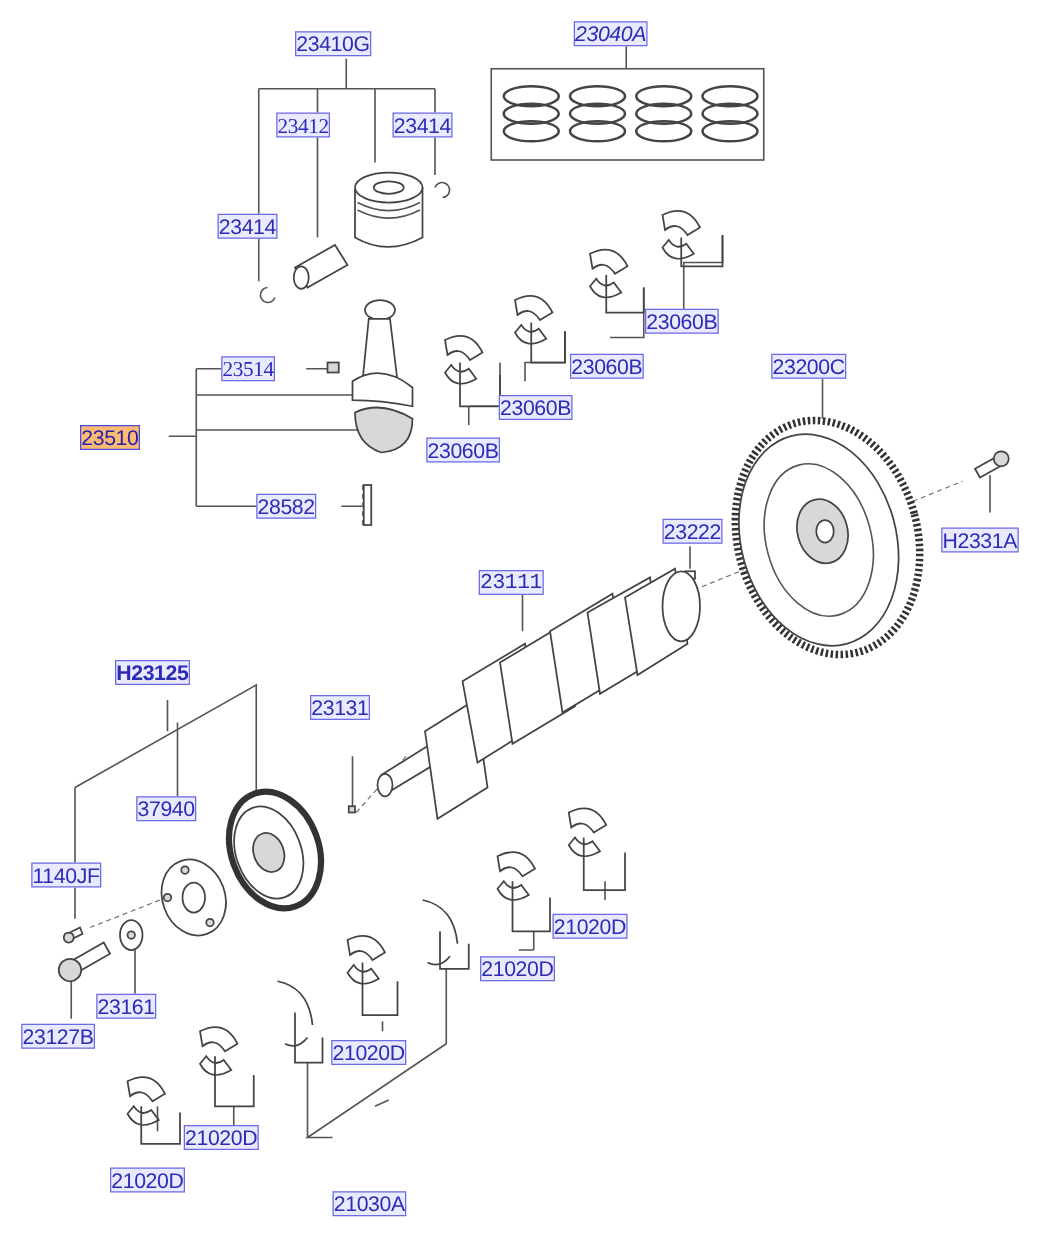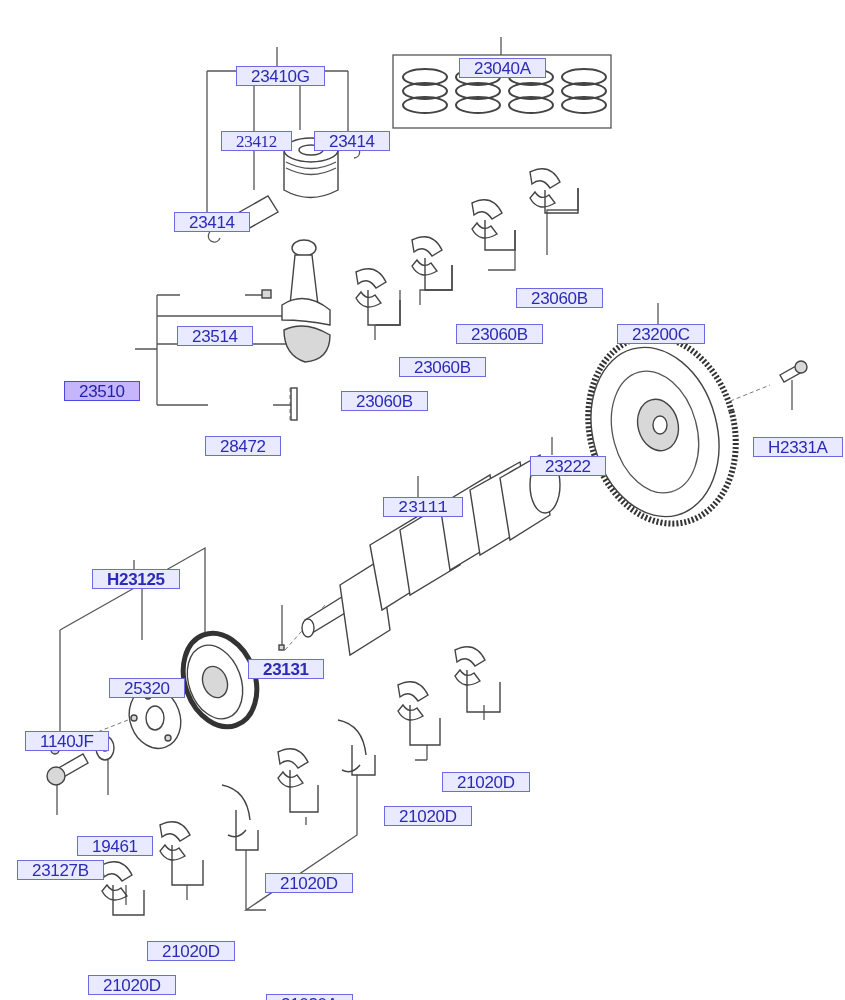--- a/index.html
+++ b/index.html
@@ -1,21 +1,21 @@
 <!DOCTYPE html>
 <html><head>
 <meta charset="utf-8">
 <style>
   html,body{margin:0;padding:0;background:#ffffff;}
   body{width:845px;height:1000px;position:relative;overflow:hidden;font-family:"Liberation Sans",sans-serif;}
   #art{position:absolute;left:0;top:0;width:845px;height:1000px;}
-  .lbl{position:absolute;height:20px;line-height:20px;padding:0 14px;box-sizing:border-box;
+  .lbl{position:absolute;height:20px;line-height:20px;padding:0 0;box-sizing:border-box;
        background:#e9e9ff;border:1.5px solid #6b6be6;color:#2b2bb5;font-size:17px;letter-spacing:-0.3px;
-       white-space:nowrap;cursor:pointer;text-align:left;margin-top:41px;}
-  .lbl.sel{background:#c4b5fd;color:#2323a8;border-color:#4a4ae0;}
+       white-space:nowrap;cursor:pointer;text-align:left;}
+  .lbl.sel{background:#fdba74;color:#2323a8;border-color:#4a4ae0;}
   .ln{stroke:#555;stroke-width:1.3;fill:none;}
   .dash{stroke:#777;stroke-width:1;fill:none;stroke-dasharray:4 3;}
   .part{stroke:#444;stroke-width:1.4;fill:#fff;}
   .partd{stroke:#444;stroke-width:1.4;fill:#d8d8d8;}
 </style>
 </head>
 <body>
 
 <svg id="art" viewBox="0 0 845 1000" xmlns="http://www.w3.org/2000/svg">
 
@@ -154,39 +154,39 @@
   </g>
   <g fill="none" stroke="#444" stroke-width="1.4">
     <path d="M222 785 q25 5 28 35 M228 835 q10 5 18 -5"></path>
     <path d="M236 810 V850 H258 V830"></path>
     <path d="M338 720 q25 5 28 35 M342 770 q10 5 18 -5"></path>
     <path d="M352 745 V775 H375 V755"></path>
   </g>
 </svg>
 
 <div class="lbl" style="left:236px;top:25px;">23410G</div>
-<div class="lbl" style="left:459px;top:17px;">23040A</div>
+<div class="lbl" style="left:459px;top:17px;font-style:italic;">23040A</div>
 <div class="lbl" style="left:221px;top:90px;font-family:Liberation Serif, serif;">23412</div>
 <div class="lbl" style="left:314px;top:90px;">23414</div>
 <div class="lbl" style="left:174px;top:171px;">23414</div>
 <div class="lbl" style="left:516px;top:247px;">23060B</div>
 <div class="lbl" style="left:456px;top:283px;">23060B</div>
 <div class="lbl" style="left:399px;top:316px;">23060B</div>
 <div class="lbl" style="left:341px;top:350px;">23060B</div>
 <div class="lbl" style="left:617px;top:283px;">23200C</div>
-<div class="lbl" style="left:177px;top:285px;">23514</div>
+<div class="lbl" style="left:177px;top:285px;font-family:Liberation Serif, serif;">23514</div>
 <div class="lbl sel" style="left:64px;top:340px;">23510</div>
-<div class="lbl" style="left:205px;top:395px;">28472</div>
+<div class="lbl" style="left:205px;top:395px;">28582</div>
 <div class="lbl" style="left:530px;top:415px;">23222</div>
-<div class="lbl" style="left:753px;top:396px;">H2331A</div>
+<div class="lbl" style="left:753px;top:422px;">H2331A</div>
 <div class="lbl" style="left:383px;top:456px;font-family:Liberation Mono, monospace;">23111</div>
 <div class="lbl" style="left:92px;top:528px;font-weight:bold;">H23125</div>
-<div class="lbl" style="left:248px;top:618px;font-weight:bold;">23131</div>
-<div class="lbl" style="left:109px;top:637px;">25320</div>
+<div class="lbl" style="left:248px;top:556px;">23131</div>
+<div class="lbl" style="left:109px;top:637px;">37940</div>
 <div class="lbl" style="left:25px;top:690px;">1140JF</div>
-<div class="lbl" style="left:77px;top:795px;">19461</div>
+<div class="lbl" style="left:77px;top:795px;">23161</div>
 <div class="lbl" style="left:17px;top:819px;">23127B</div>
 <div class="lbl" style="left:442px;top:731px;">21020D</div>
 <div class="lbl" style="left:384px;top:765px;">21020D</div>
 <div class="lbl" style="left:265px;top:832px;">21020D</div>
 <div class="lbl" style="left:147px;top:900px;">21020D</div>
 <div class="lbl" style="left:88px;top:934px;">21020D</div>
 <div class="lbl" style="left:266px;top:953px;">21030A</div>
 
 </body></html>

